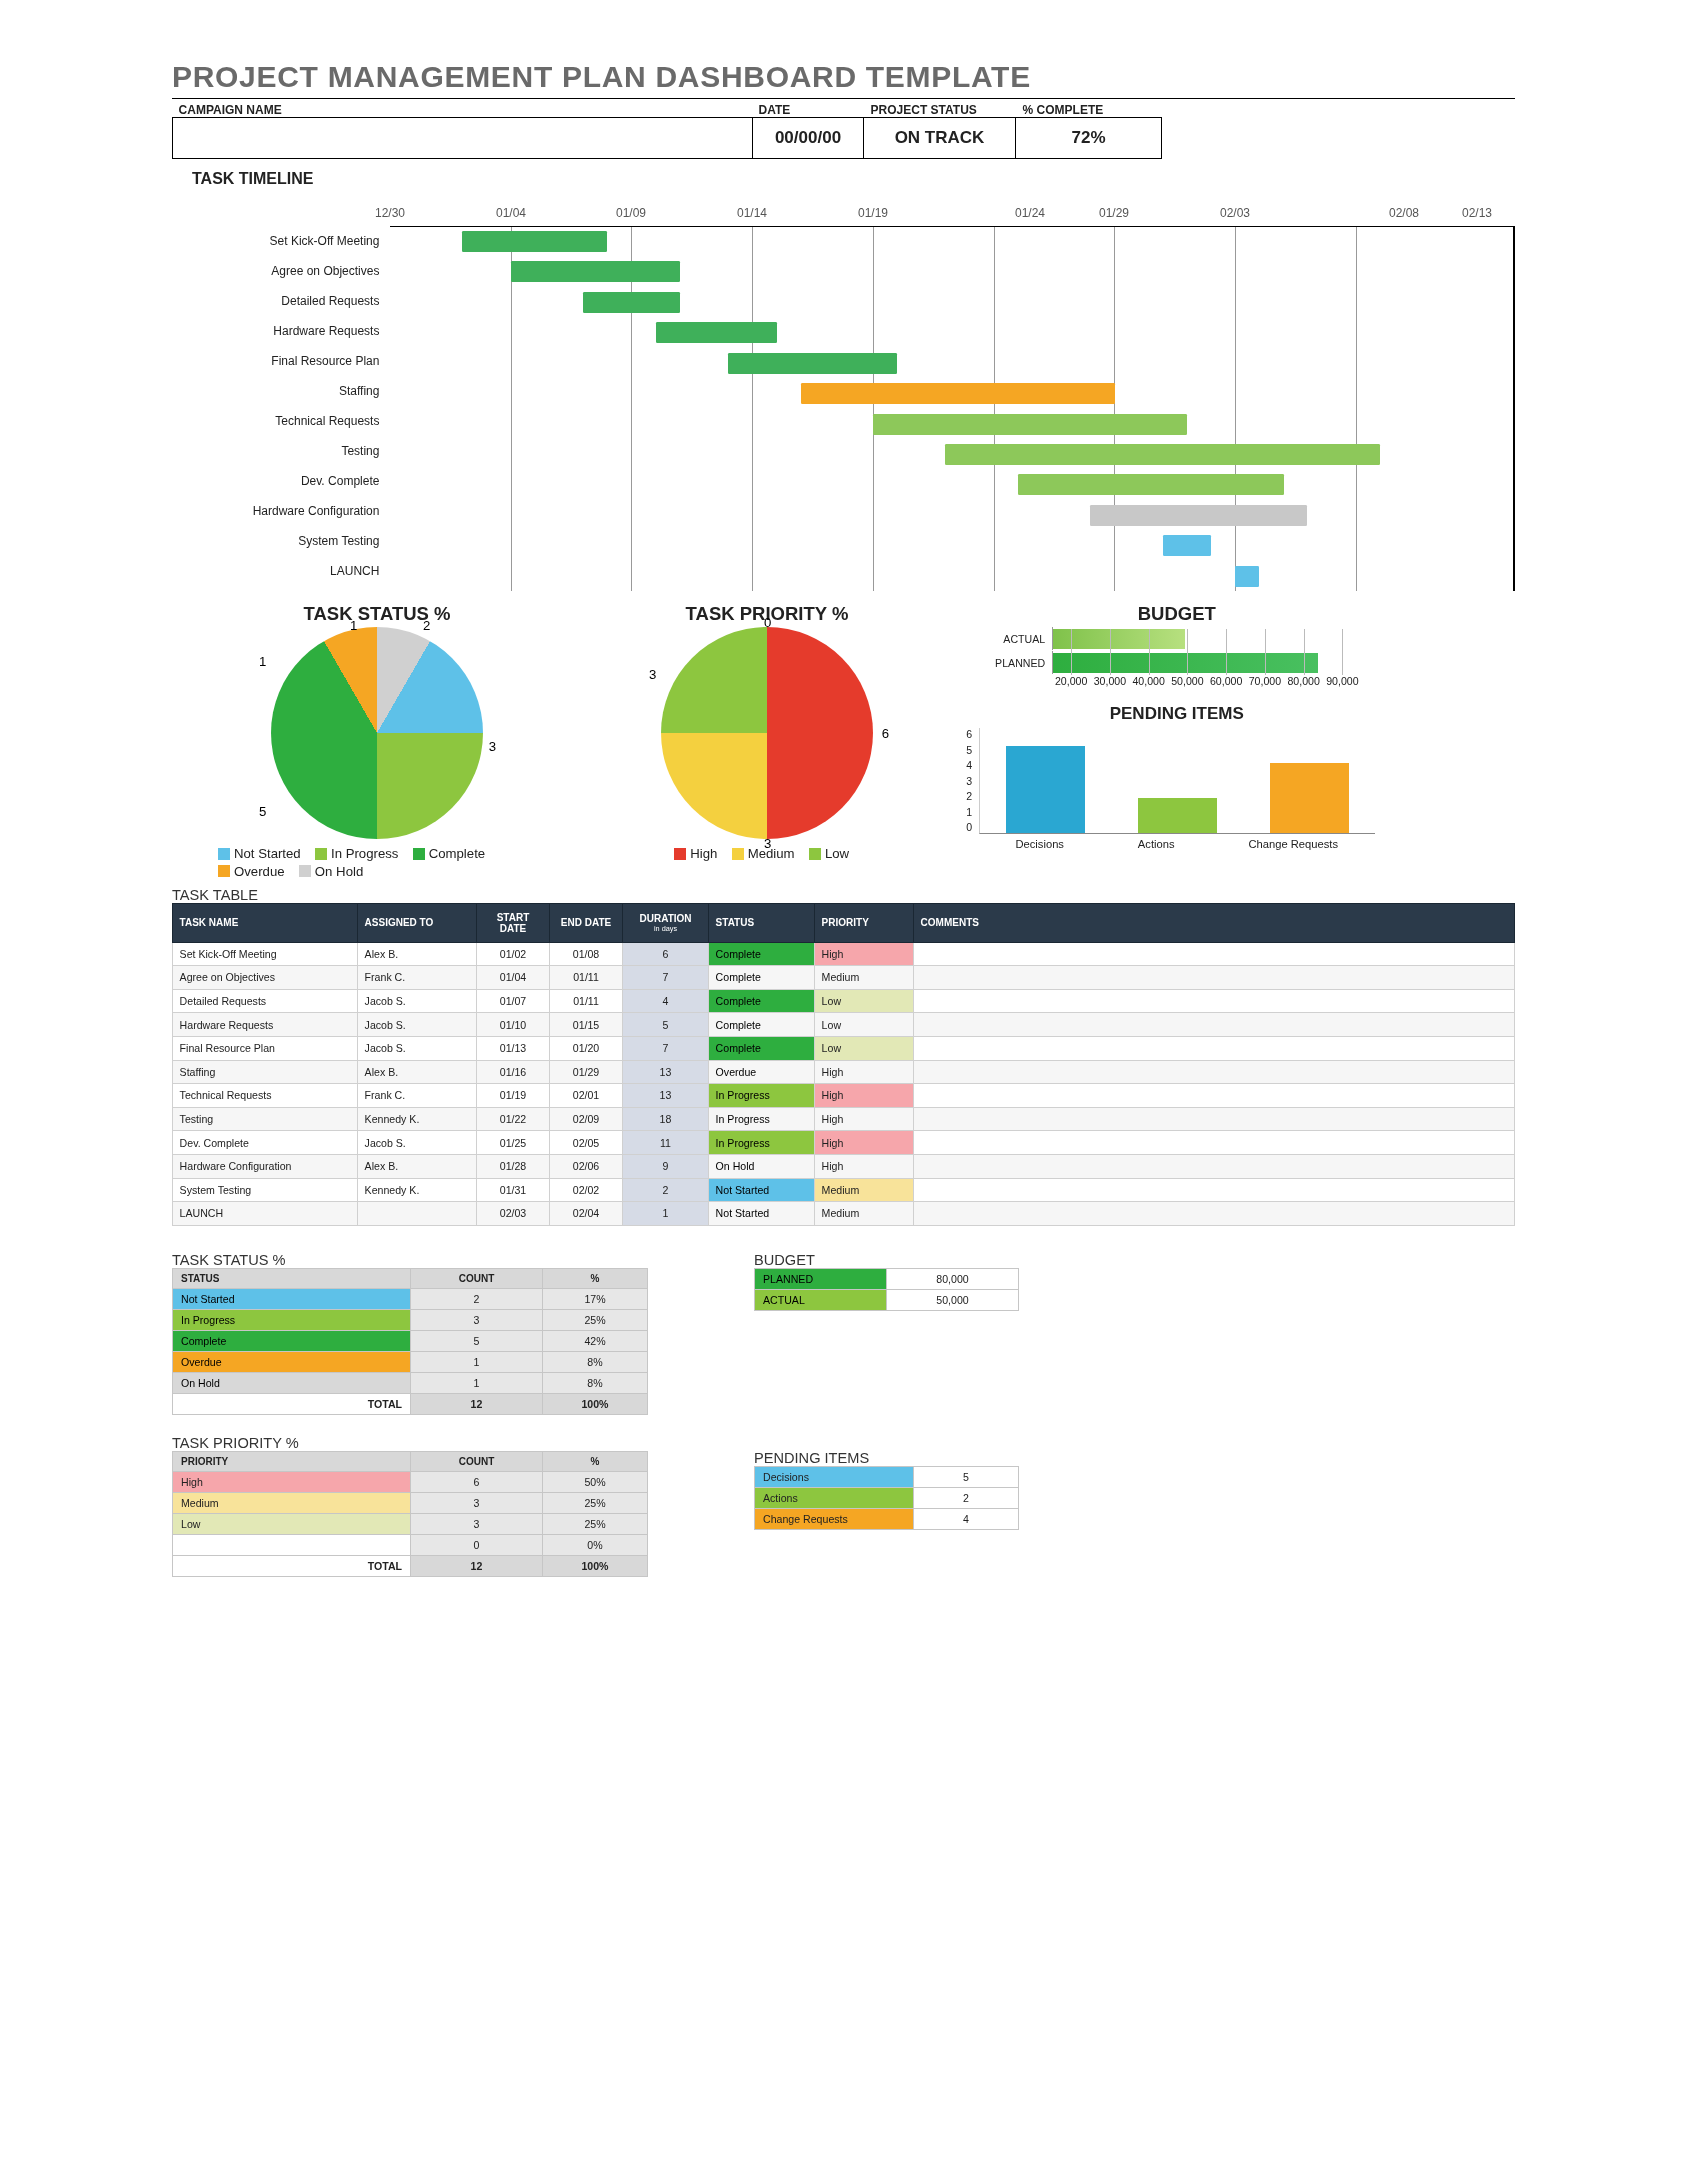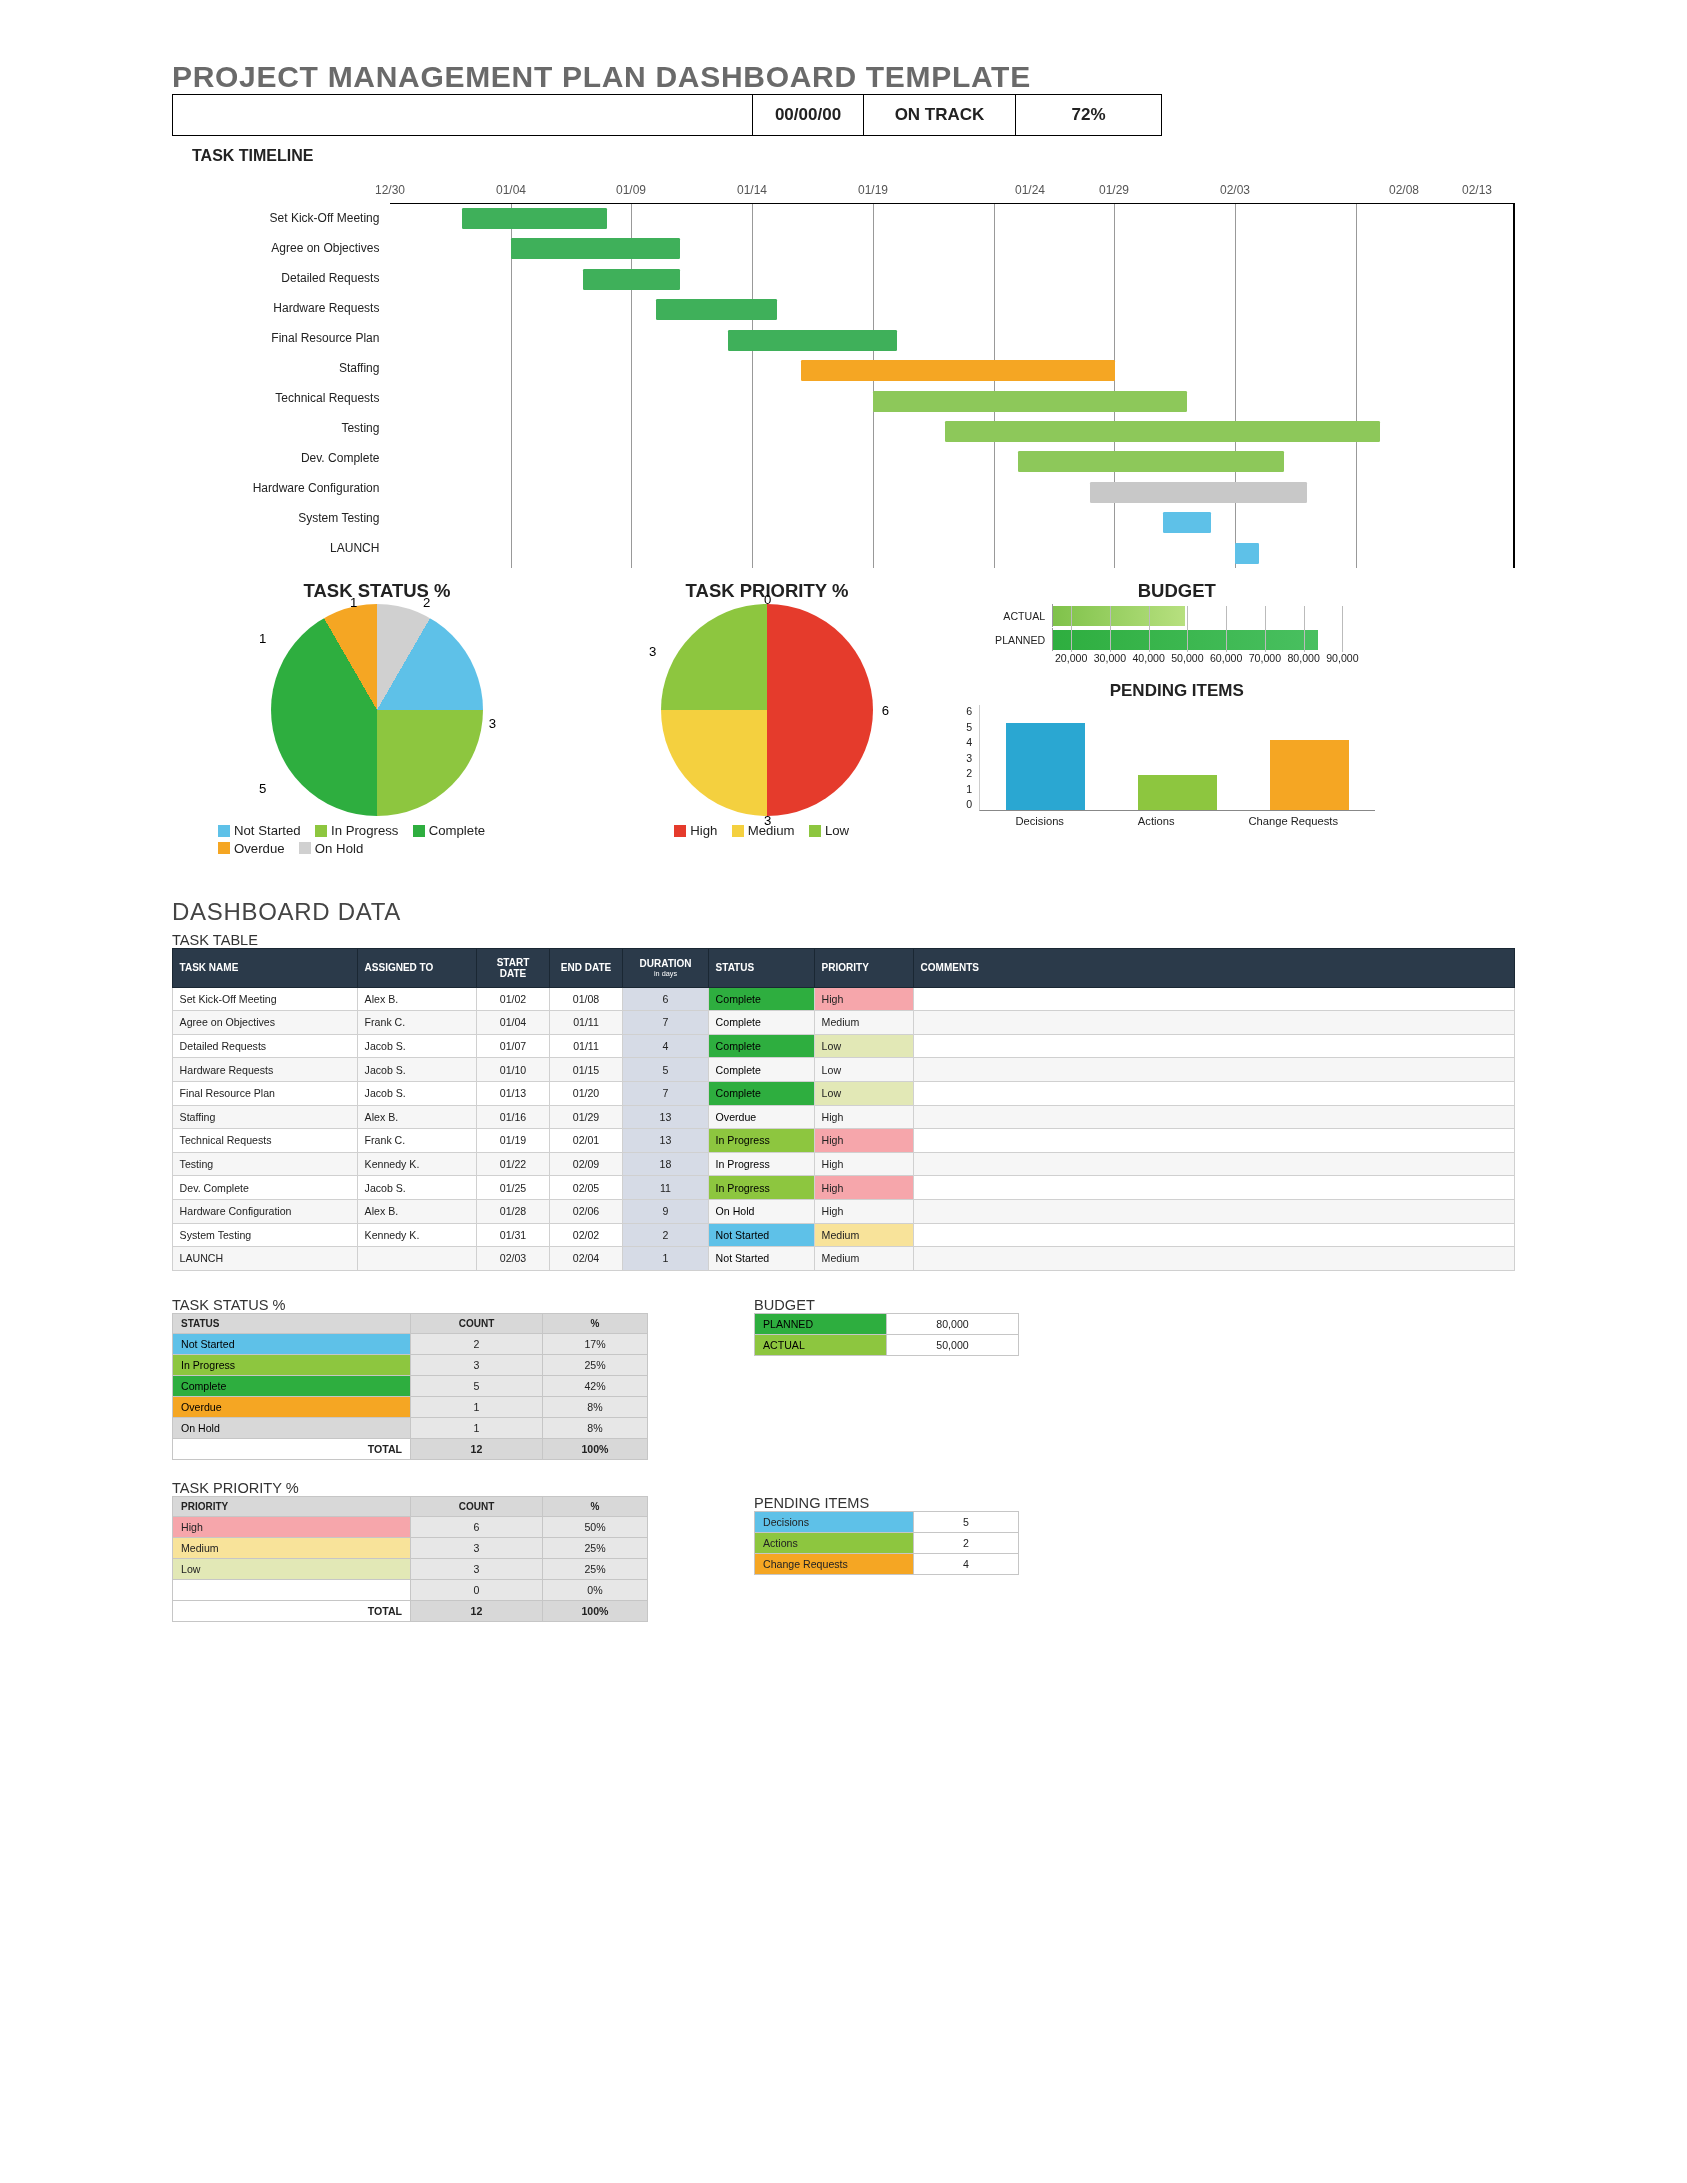--- a/index.html
+++ b/index.html
@@ -89,20 +89,26 @@
   .pi-act { background:#8dc63f; }
   .pi-chg { background:#f5a623; }
 </style>
 </head>
 <body>
 
 <div class="page">
 
   <div class="title">PROJECT MANAGEMENT PLAN DASHBOARD TEMPLATE</div>
 
+  <div class="hdr-row">
+    <div class="hdr-cell hdr-campaign">CAMPAIGN NAME</div>
+    <div class="hdr-cell hdr-date">DATE</div>
+    <div class="hdr-cell hdr-status">PROJECT STATUS</div>
+    <div class="hdr-cell hdr-complete">% COMPLETE</div>
+  </div>
   <div class="val-row">
     <div class="val-box val-campaign"></div>
     <div class="val-box val-date">00/00/00</div>
     <div class="val-box val-status">ON TRACK</div>
     <div class="val-box val-complete">72%</div>
   </div>
 
   <div class="section-title">TASK TIMELINE</div>
 
   <div class="gantt">
@@ -265,21 +271,20 @@
         <div class="pbar" style="height:66.6%; background:#f5a623;"></div>
       </div>
       <div class="pcats">
         <span>Decisions</span>
         <span>Actions</span>
         <span>Change Requests</span>
       </div>
     </div>
   </div>
 
-  <div class="data-title">DASHBOARD DATA</div>
   <div class="sub-title">TASK TABLE</div>
 
   <table class="task-table">
     <thead>
         <tr>
       <th style="width:185px;">TASK NAME</th>
       <th style="width:119px;">ASSIGNED TO</th>
       <th class="ctr" style="width:73px;">START DATE</th>
       <th class="ctr" style="width:73px;">END DATE</th>
       <th class="ctr" style="width:86px;"><span>DURATION</span><span class="th-sub">in days</span></th>

